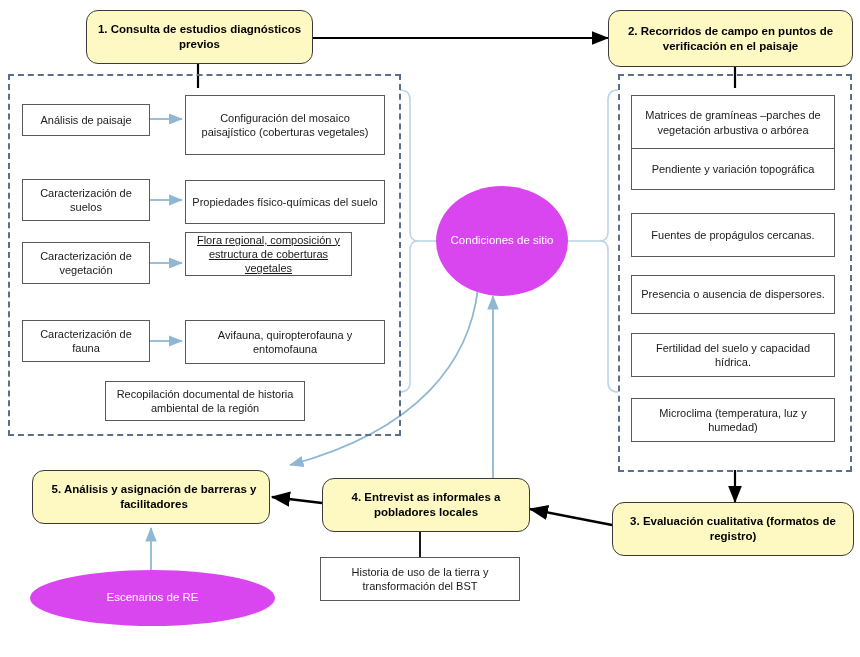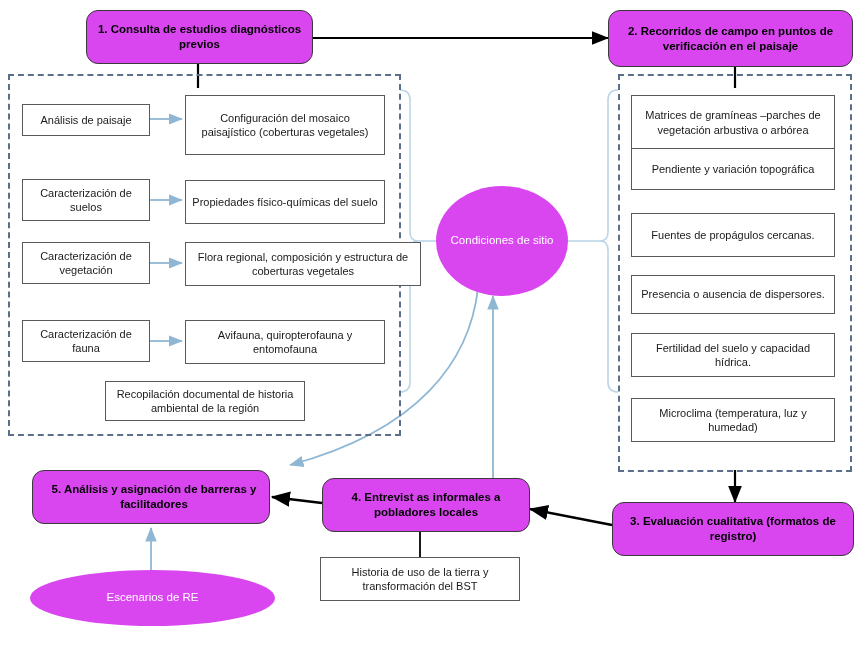--- a/index.html
+++ b/index.html
@@ -5,21 +5,21 @@
   html,body{margin:0;padding:0;background:#ffffff;}
   body{font-family:"Liberation Sans",sans-serif;}
   #stage{position:relative;width:860px;height:657px;overflow:hidden;background:#fff;}
   #wires{position:absolute;left:0;top:0;width:860px;height:657px;pointer-events:none;}
 
   .node{position:absolute;box-sizing:border-box;display:flex;align-items:center;
         justify-content:center;text-align:center;}
   .node span{display:block;width:100%;line-height:1.28;}
 
   
-  .proc{border:1.6px solid #3a3a3a;border-radius:12px;background:#d946ef;
+  .proc{border:1.6px solid #3a3a3a;border-radius:12px;background:#fef9c3;
         font-weight:bold;color:#000;font-size:11.5px;padding:4px 8px;}
 
   
   .rect{border:1.5px solid #595959;background:#fff;color:#1a1a1a;
         font-size:11px;padding:3px 6px;font-weight:normal;}
 
   
   .panel{position:absolute;box-sizing:border-box;border:2px dashed #5b6e8c;background:transparent;}
 
   
@@ -111,21 +111,21 @@
   <div class="node rect" style="left:22px;top:320px;width:128px;height:42px;">
     <span>Caracterización de fauna</span>
   </div>
 
   <div class="node rect" style="left:185px;top:95px;width:200px;height:60px;">
     <span>Configuración del mosaico paisajístico (coberturas vegetales)</span>
   </div>
   <div class="node rect" style="left:185px;top:180px;width:200px;height:44px;">
     <span>Propiedades físico-químicas del suelo</span>
   </div>
-  <div class="node rect" style="left:185px;top:242px;width:236px;height:44px;">
+  <div class="node rect" style="left:185px;top:232px;width:167px;height:44px;text-decoration:underline;">
     <span>Flora regional, composición y estructura de coberturas vegetales</span>
   </div>
   <div class="node rect" style="left:185px;top:320px;width:200px;height:44px;">
     <span>Avifauna, quiropterofauna y entomofauna</span>
   </div>
   <div class="node rect" style="left:105px;top:381px;width:200px;height:40px;">
     <span>Recopilación documental de historia ambiental de la región</span>
   </div>
 
   <div class="node rect" style="left:631px;top:95px;width:204px;height:55px;">

